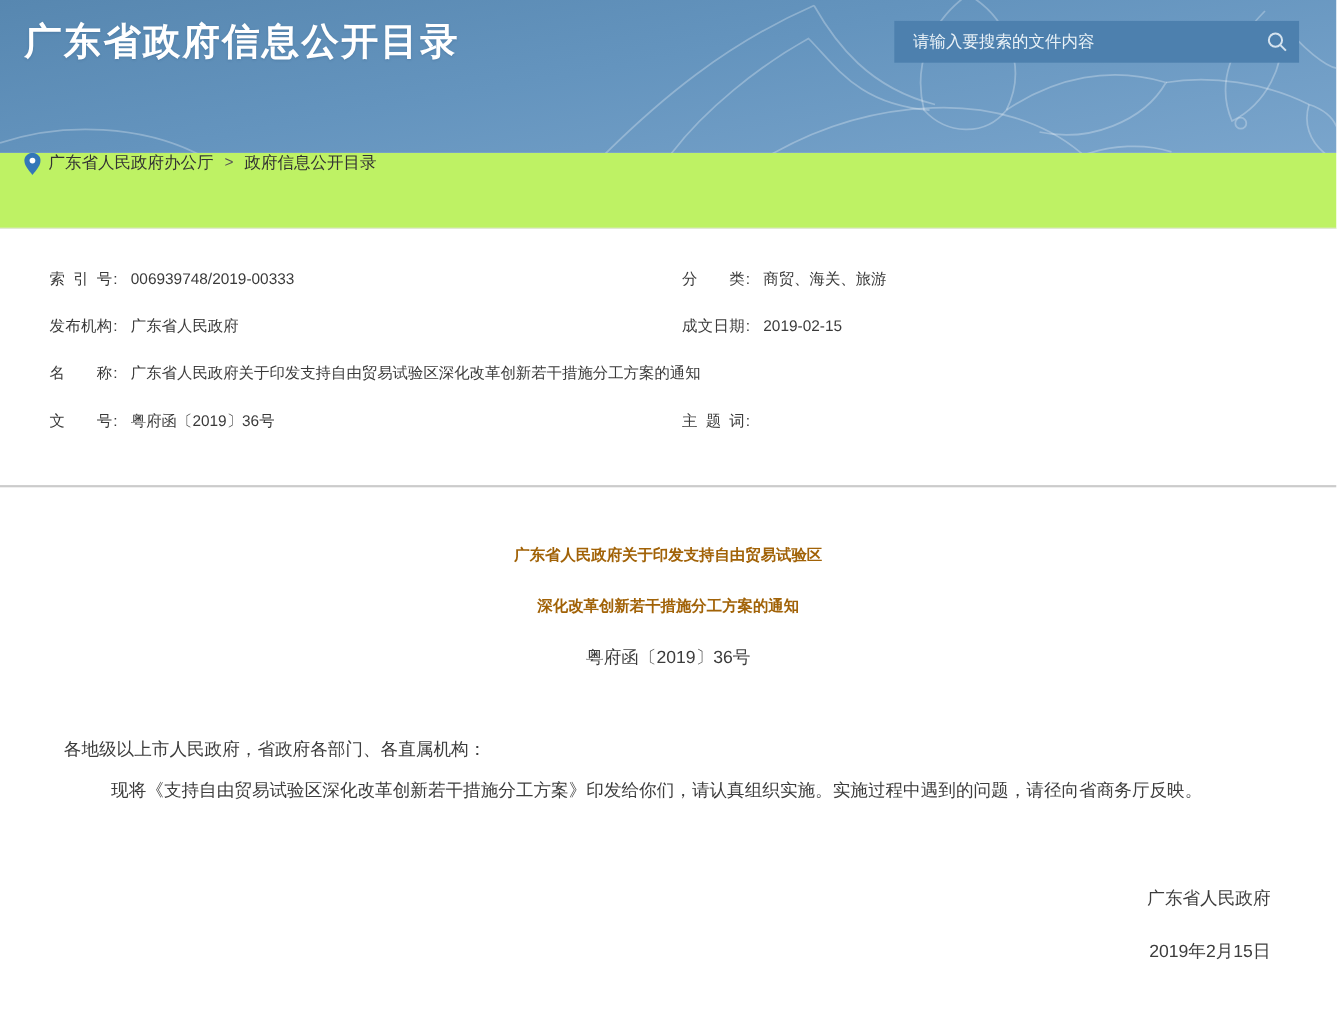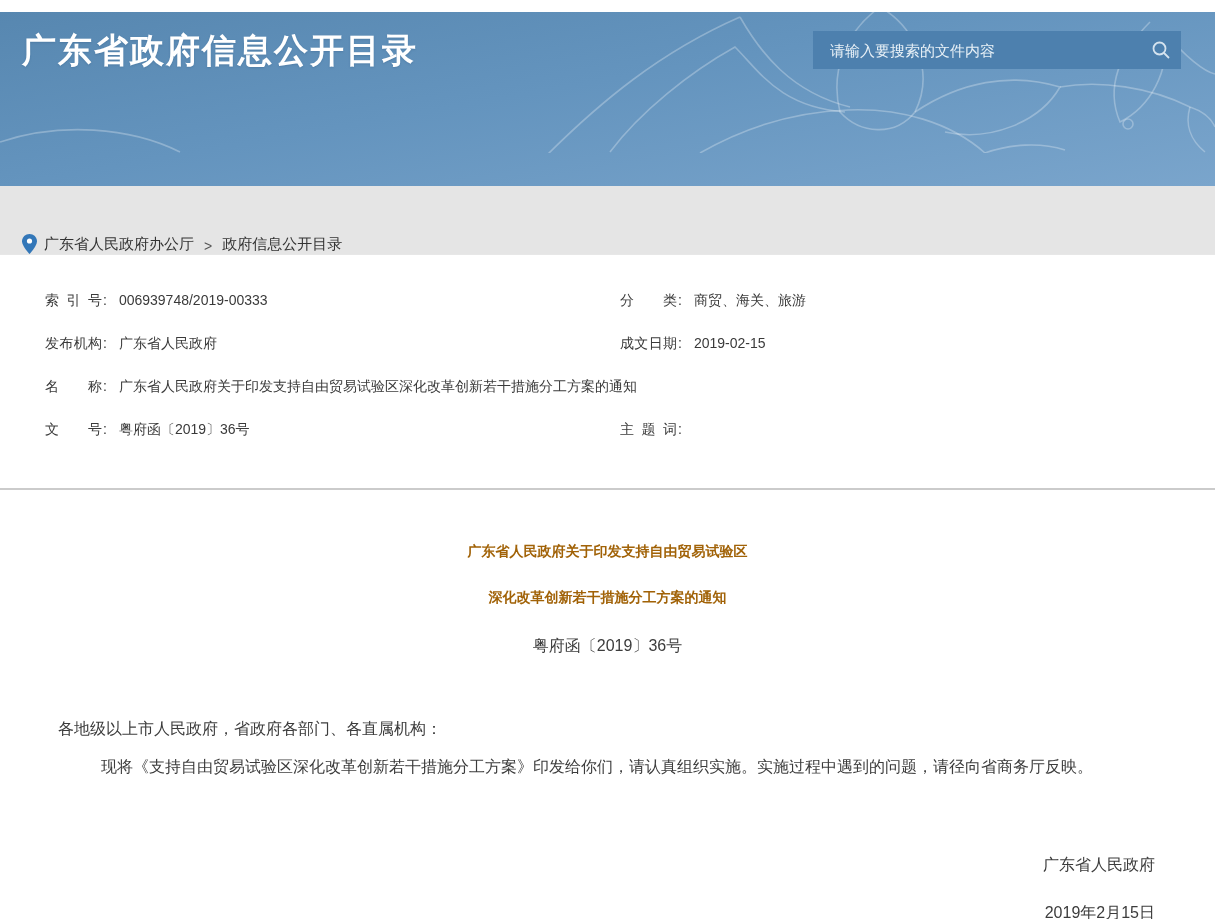--- a/index.html
+++ b/index.html
@@ -8,24 +8,23 @@
     width: 1215px; height: 919px;
     font-family: "Liberation Sans", "DejaVu Sans", sans-serif;
     color: #383838;
     overflow: hidden;
     position: relative;
   }
 
   
   .header {
     position: relative;
-    height: 174px;
+    height: 139px;
     background: linear-gradient(170deg, #5787b0 0%, #6494be 45%, #7aa5cc 100%);
     overflow: hidden;
-    margin-top: 12px;
   }
   .header .deco {
     position: absolute; top: 0; left: 0; width: 1215px; height: 141px;
     pointer-events: none;
   }
   .site-title {
     position: absolute; left: 22px; top: 18px;
     font-size: 34px; font-weight: bold; color: #ffffff;
     letter-spacing: 2px; line-height: 1.2;
     text-shadow: 0 1px 2px rgba(40,80,120,0.25);
@@ -46,24 +45,24 @@
   .search-input::placeholder { color: #e9f1f7; opacity: 1; }
   .search-icon {
     width: 40px; height: 38px;
     display: flex; align-items: center; justify-content: center;
     cursor: pointer;
   }
 
   
   .breadcrumb-bar {
     height: 69px;
-    display: flex; align-items: flex-end;
+    display: flex; align-items: flex-start;
     padding-left: 22px;
     border-bottom: 1px solid #e7e7e7;
-    background: #e5e5e5;
+    background: #bef264;
   }
   .pin-icon { width: 15px; height: 20px; margin-right: 7px; flex: 0 0 auto; }
   .crumb {
     font-size: 15px; color: #333333; text-decoration: none; cursor: pointer;
   }
   .crumb-sep { font-size: 14px; color: #555555; margin: 0 10px; }
 
   
   .meta {
     padding: 37px 0 24px 45px;

